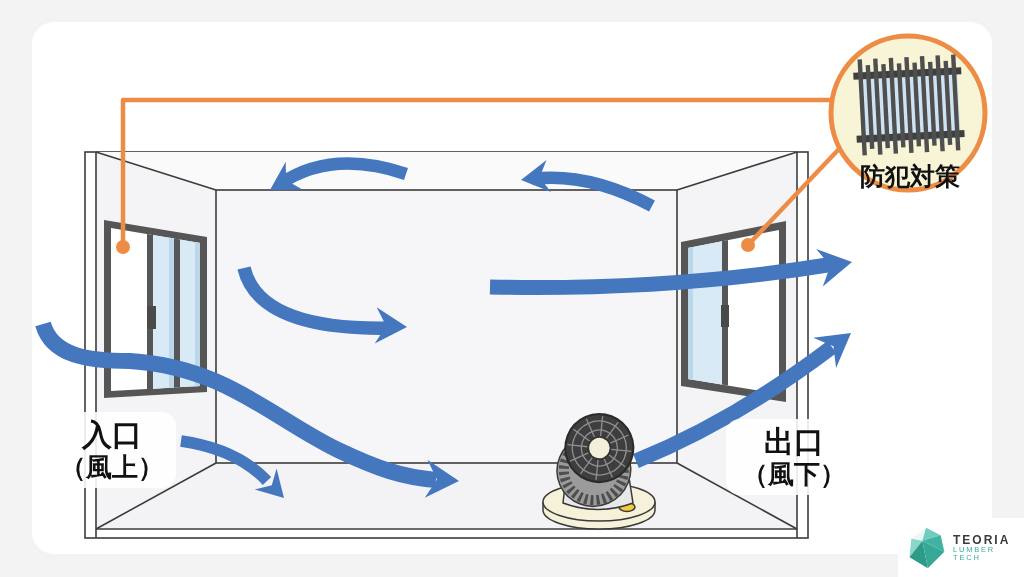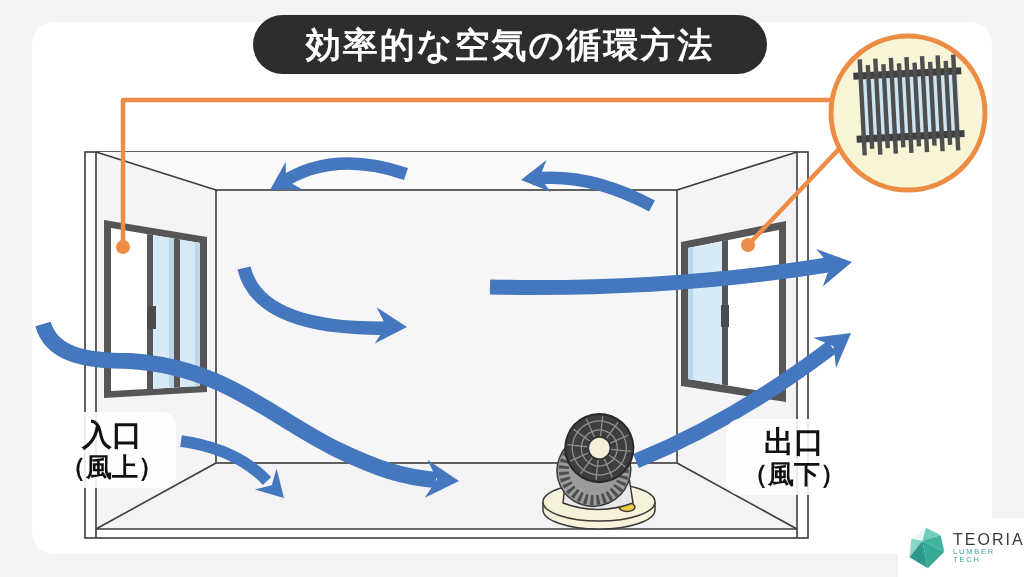--- a/index.html
+++ b/index.html
@@ -13,21 +13,21 @@
     color:#111111;font-weight:bold;text-align:center;line-height:1.18;}
   .flow-label .l1{font-size:30px;display:block;}
   .flow-label .l2{font-size:26px;display:block;}
   .label-inlet{left:48px;top:412px;width:112px;}
   .label-outlet{left:726px;top:419px;width:120px;}
   .callout-label{position:absolute;left:854px;top:160px;width:112px;text-align:center;
     color:#111111;font-weight:bold;font-size:25px;}
   .brand{position:absolute;left:898px;top:518px;width:126px;height:59px;background:#FFFFFF;display:flex;align-items:center;}
   .brand .gem{width:44px;height:44px;margin-left:6px;flex:0 0 auto;}
   .brand .btxt{margin-left:5px;display:flex;flex-direction:column;}
-  .brand .bname{font-size:16px;font-weight:normal;letter-spacing:2px;color:#3B3B3B;line-height:1;}
+  .brand .bname{font-size:12px;font-weight:bold;letter-spacing:2px;color:#3B3B3B;line-height:1;}
   .brand .bsub{font-size:7.5px;letter-spacing:1.8px;color:#35AC9B;line-height:1;}
 </style>
 </head>
 <body>
 
 <div class="stage">
   <div class="panel"></div>
 
   <svg class="scene" viewBox="0 0 1024 577">
     <defs>
@@ -149,31 +149,31 @@
           <rect x="922.4" y="57" width="4.4" height="96"></rect>
           <rect x="930.2" y="63" width="4.4" height="84"></rect>
           <rect x="938" y="57" width="4.4" height="96"></rect>
           <rect x="945.8" y="63" width="4.4" height="84"></rect>
           <rect x="953.6" y="57" width="4.4" height="96"></rect>
         </g>
       </g>
     </g>
   </svg>
 
-  <div class="title-banner">効率的な空気の循環方法</div>
 
   <div class="flow-label label-inlet">
     <span class="l1">入口</span>
     <span class="l2">（風上）</span>
   </div>
   <div class="flow-label label-outlet">
     <span class="l1">出口</span>
     <span class="l2">（風下）</span>
   </div>
 
+  <div class="callout-label">防犯対策</div>
 
   <div class="brand">
     <svg class="gem" viewBox="0 0 48 48">
       <polygon points="24,2 8,14 20,16" fill="#EAF7F4"></polygon>
       <polygon points="24,2 20,16 40,10" fill="#6FCDBD"></polygon>
       <polygon points="40,10 20,16 44,28" fill="#41B3A0"></polygon>
       <polygon points="8,14 6,34 20,16" fill="#8AD6C8"></polygon>
       <polygon points="20,16 6,34 26,46" fill="#2E9B8A"></polygon>
       <polygon points="20,16 26,46 44,28" fill="#35A996"></polygon>
     </svg>

